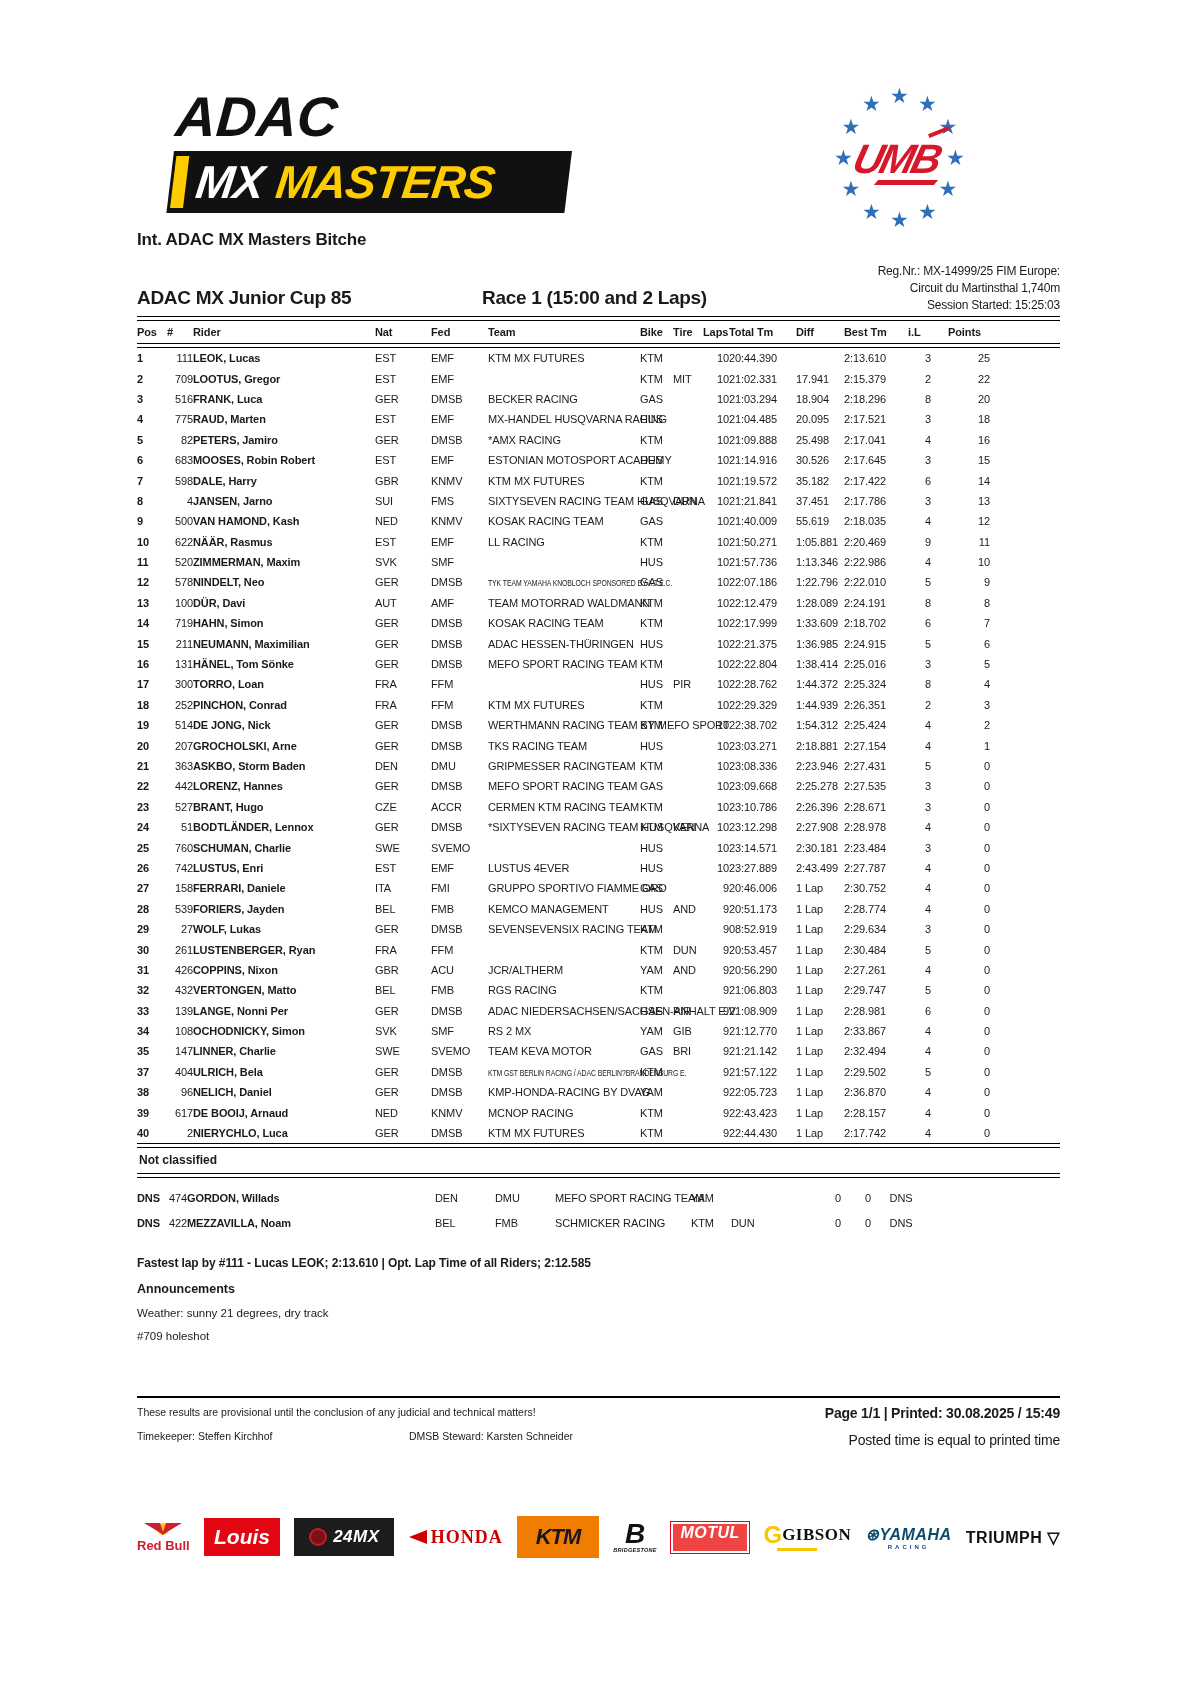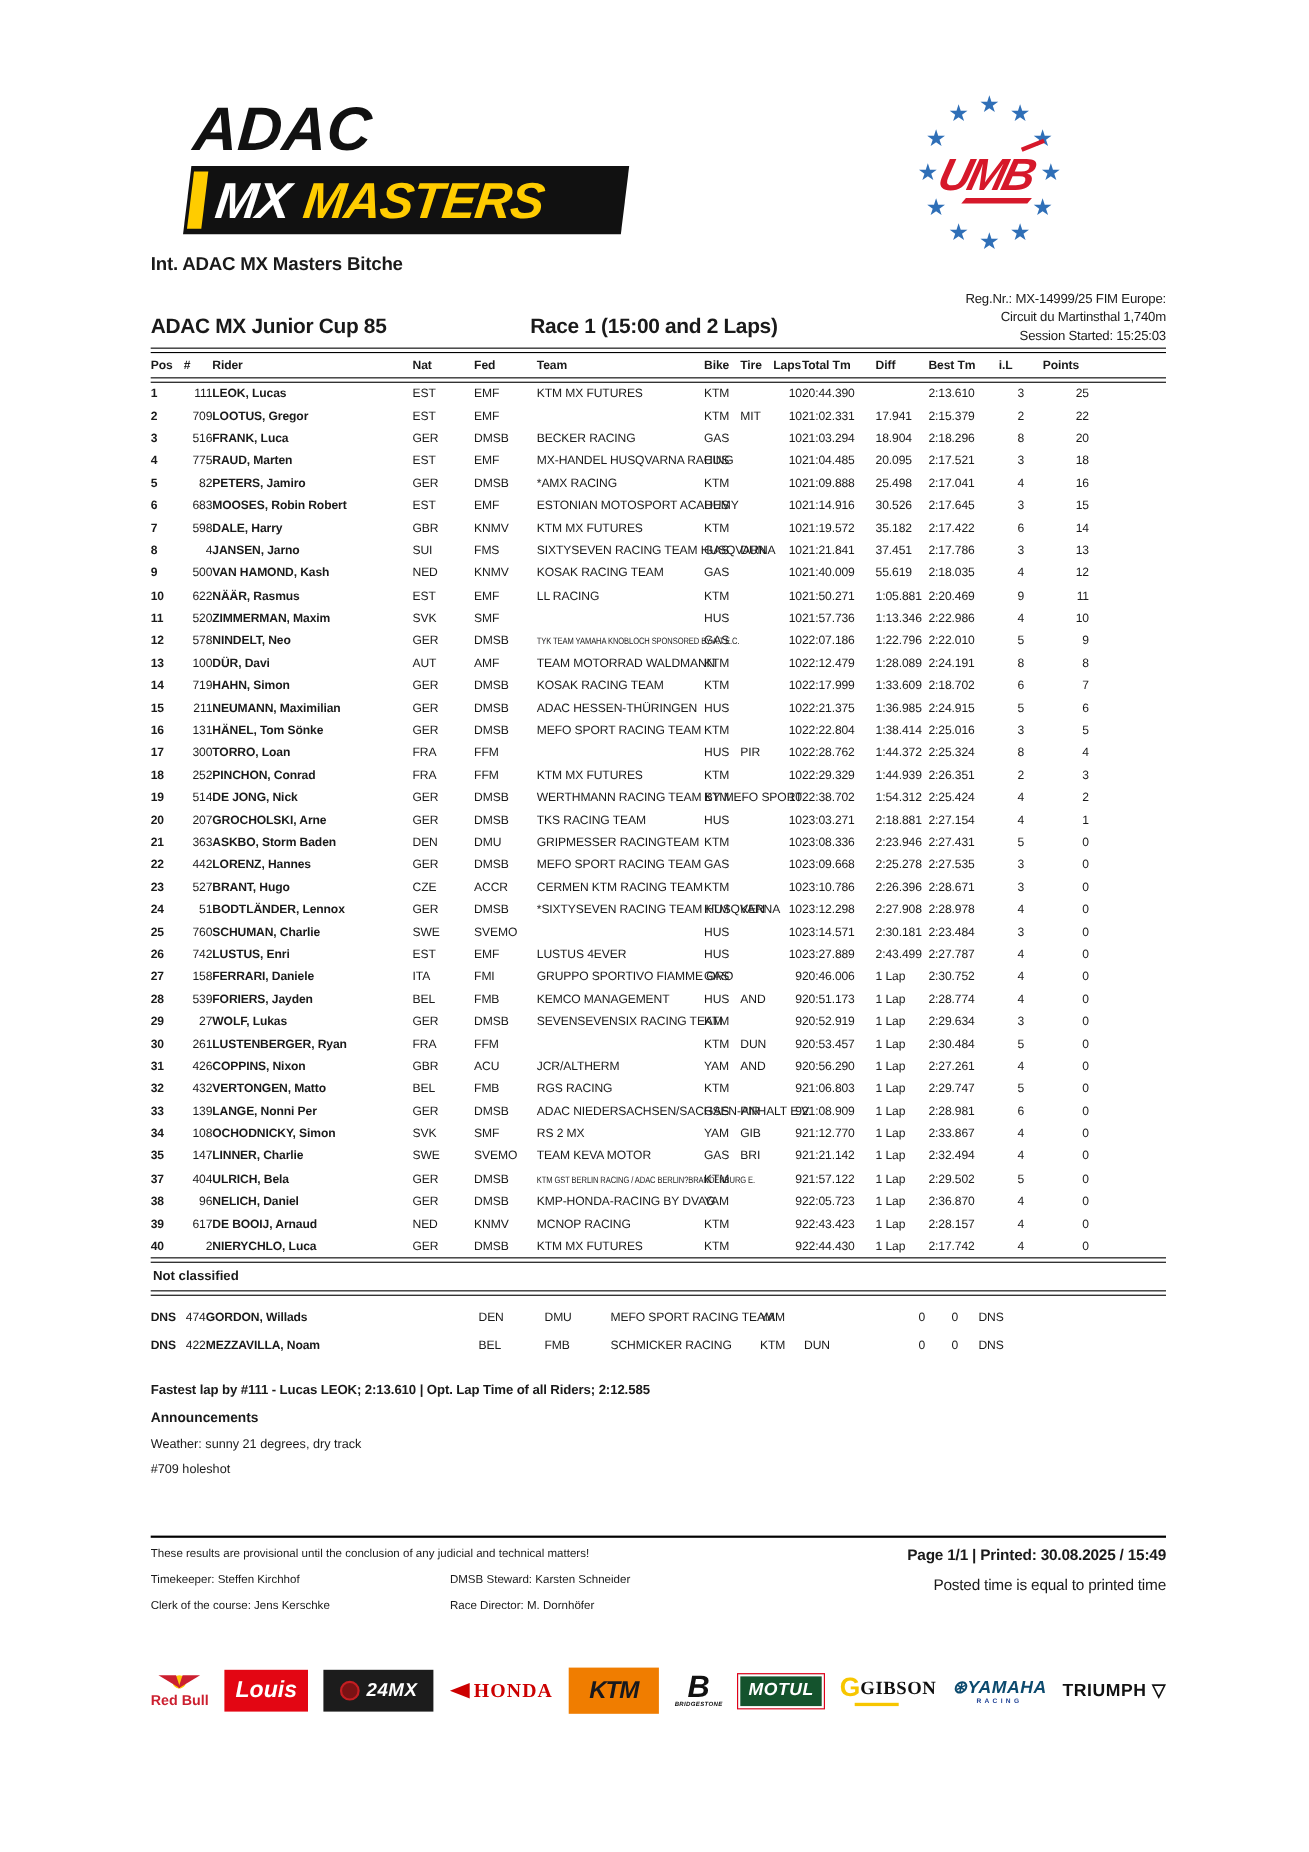--- a/index.html
+++ b/index.html
@@ -113,21 +113,21 @@
   .s-honda .row{display:flex;align-items:center;gap:4px;}
   .honda-wing{width:0;height:0;border-style:solid;border-width:7px 18px 7px 0;border-color:transparent #CC0000 transparent transparent;}
   .honda-text{color:#CC0000;font-family:"Liberation Serif",serif;font-weight:bold;font-size:18px;letter-spacing:1px;}
   
   .box-ktm{background:#F07D00;width:82px;height:42px;display:flex;align-items:center;justify-content:center;}
   .box-ktm span{color:#16181d;font-size:22px;font-weight:bold;font-style:italic;letter-spacing:-1px;}
   
   .bs-b{font-size:28px;font-weight:bold;font-style:italic;color:#111;line-height:0.9;}
   .bs-sub{font-size:5.5px;font-weight:bold;font-style:italic;color:#111;letter-spacing:0.3px;}
   
-  .box-motul{background:#14532d;width:74px;height:27px;display:flex;align-items:center;justify-content:center;border:2px solid #fff;outline:1px solid #E2001A;}
+  .box-motul{background:#ef4444;width:74px;height:27px;display:flex;align-items:flex-start;justify-content:center;border:2px solid #fff;outline:1px solid #E2001A;}
   .box-motul span{color:#fff;font-size:16px;font-weight:bold;font-style:italic;letter-spacing:0.5px;}
   
   .gibson-row{display:flex;align-items:center;}
   .g-g{color:#F7C600;font-size:24px;font-weight:bold;line-height:1;}
   .g-text{color:#111;font-size:17px;font-weight:bold;letter-spacing:0.5px;font-family:Liberation Serif, serif;}
   .g-sub{height:3px;width:40px;background:#F7C600;margin-top:1px;align-self:flex-start;margin-left:14px;}
   
   .y-main{color:#0c4a6e;font-size:16px;font-weight:bold;font-style:italic;letter-spacing:0.5px;}
   .y-sub{color:#1C3F94;font-size:6px;font-weight:bold;letter-spacing:3px;text-align:center;}
   
@@ -715,21 +715,21 @@
         <tr>
           <td class="c-pos">29</td>
           <td class="c-num">27</td>
           <td class="c-rider">WOLF, Lukas</td>
           <td class="c-nat">GER</td>
           <td class="c-fed">DMSB</td>
           <td class="c-team"><span>SEVENSEVENSIX RACING TEAM</span></td>
           <td class="c-bike">KTM</td>
           <td class="c-tire"></td>
           <td class="c-laps">9</td>
-          <td class="c-total">20:52.919</td>
+          <td class="c-total">08:52.919</td>
           <td class="c-diff">1 Lap</td>
           <td class="c-best">2:29.634</td>
           <td class="c-il">3</td>
           <td class="c-points">0</td>
           <td></td>
         </tr>
         <tr>
           <td class="c-pos">30</td>
           <td class="c-num">261</td>
           <td class="c-rider">LUSTENBERGER, Ryan</td>
@@ -961,24 +961,20 @@
 
 <div class="abs footer">
   <div class="rule"></div>
   <div class="footer-cols">
     <div class="foot-left">
       <div class="provisional">These results are provisional until the conclusion of any judicial and technical matters!</div>
       <div class="officials-row">
         <div class="o-left">Timekeeper: Steffen Kirchhof</div>
         <div>DMSB Steward: Karsten Schneider</div>
       </div>
-      <div class="officials-row">
-        <div class="o-left">Clerk of the course: Jens Kerschke</div>
-        <div>Race Director: M. Dornhöfer</div>
-      </div>
     </div>
     <div class="foot-right">
       <div class="page-info">Page 1/1 | Printed: 30.08.2025 / 15:49</div>
       <div class="posted">Posted time is equal to printed time</div>
     </div>
   </div>
 </div>
 
 <div class="abs sponsors" id="sponsors">
     <div class="sponsor s-red-bull">

